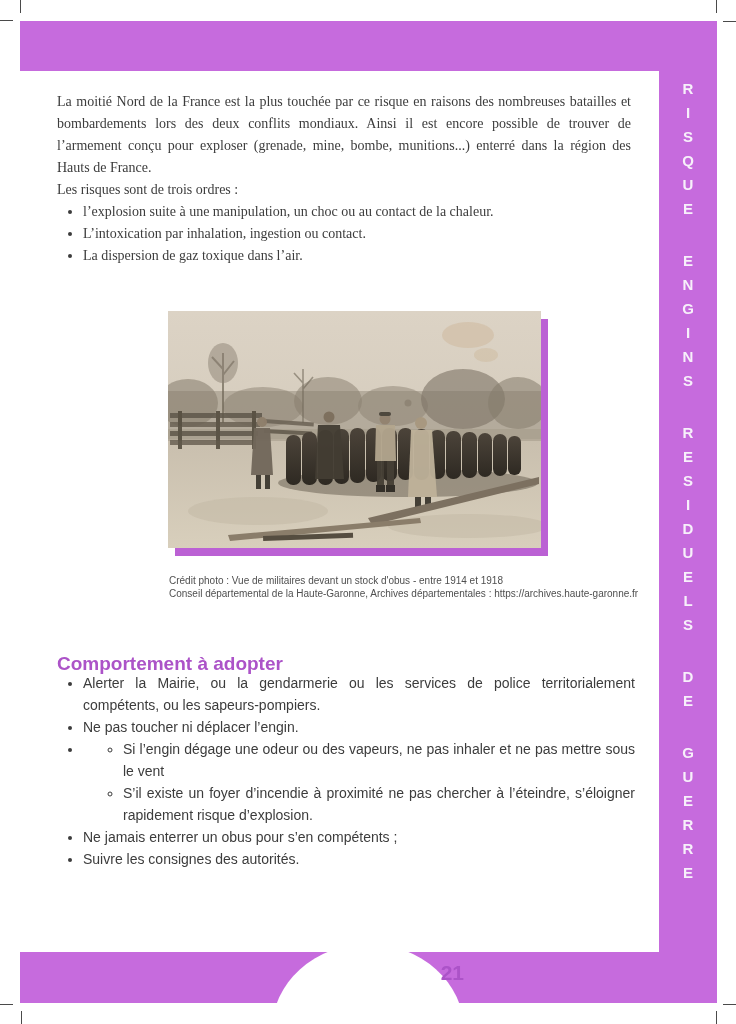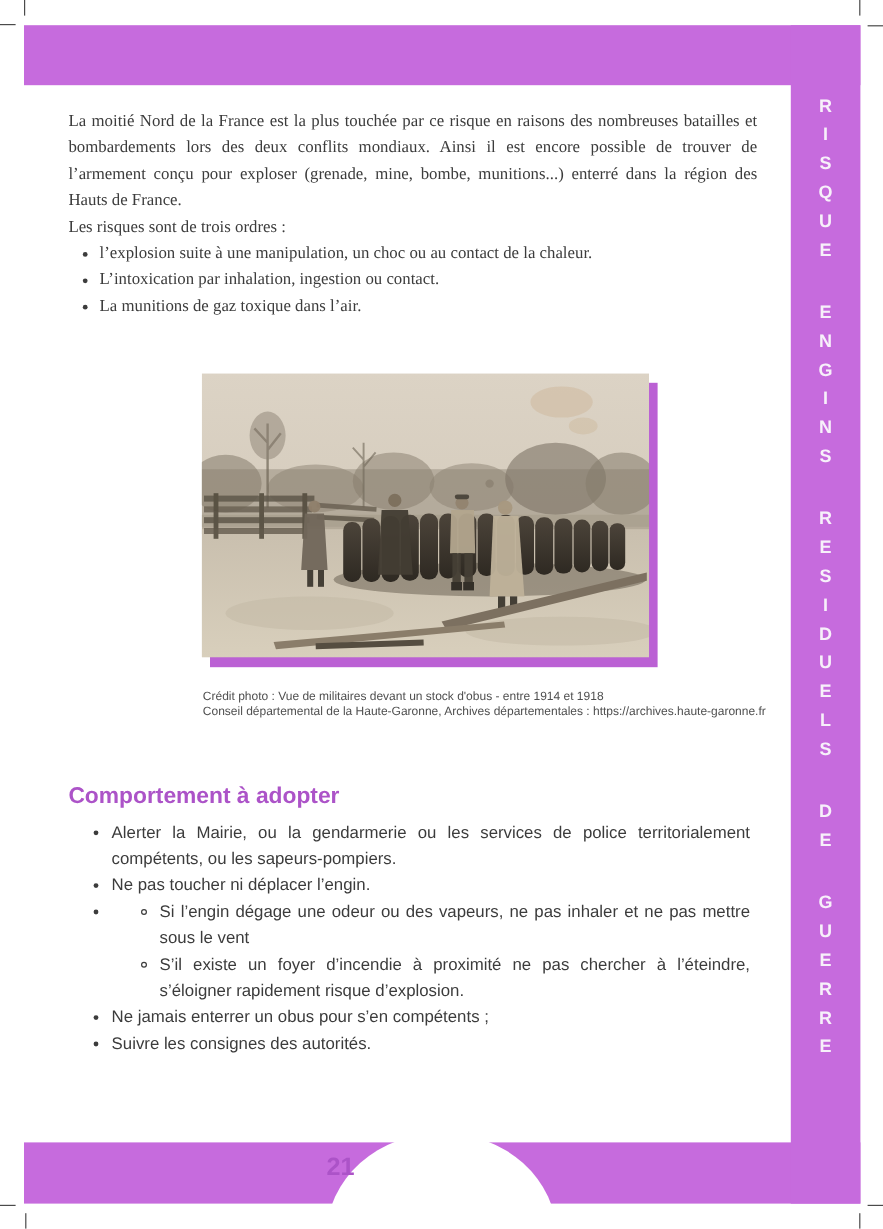--- a/index.html
+++ b/index.html
@@ -53,33 +53,33 @@
 
   
   .section-heading {
     position: absolute; left: 57px; top: 637px;
     font-size: 19px; font-weight: bold; color: var(--accent-dark);
   }
   .behavior {
     position: absolute; left: 57px; top: 672px; width: 578px;
     font-size: 14px; line-height: 22px;
   }
-  ul.main-list { margin: 10px; padding-left: 26px; list-style: disc; }
+  ul.main-list { margin: 0; padding-left: 26px; list-style: disc; }
   ul.main-list > li { text-align: justify; }
   ul.sub-list { margin: 0; padding-left: 40px; list-style: circle; }
   ul.sub-list > li { text-align: justify; }
 
   
   .dome {
     position: absolute; left: 272px; top: 944px; width: 192px; height: 172px;
     background: #ffffff; border-radius: 50%;
   }
   .page-num {
     position: absolute; left: 272px; top: 961px; width: 192px;
-    text-align: left; font-size: 21px; font-weight: bold;
+    text-align: right; font-size: 21px; font-weight: bold;
     color: var(--accent-dark);
   }
 </style>
 </head>
 <body style="--accent: #c66bdd; --accent-dark: #ac53c8; --shadow: #bb61d4; --text: #3c3c3c;">
 
 <div class="crop v" style="left:20px; top:0;"></div>
 <div class="crop h" style="left:0; top:20px;"></div>
 <div class="crop v" style="left:716px; top:0;"></div>
 <div class="crop h" style="left:723px; top:21px;"></div>
@@ -126,21 +126,21 @@
     <span class="sb-letter">R</span>
     <span class="sb-letter">E</span>
   </div>
 
 <div class="intro">
   <p>La moitié Nord de la France est la plus touchée par ce risque en raisons des nombreuses batailles et bombardements lors des deux conflits mondiaux. Ainsi il est encore possible de trouver de l’armement conçu pour exploser (grenade, mine, bombe, munitions...) enterré dans la région des Hauts de France.</p>
   <p class="risks-lead">Les risques sont de trois ordres :</p>
   <ul class="risk-list">
     <li>l’explosion suite à une manipulation, un choc ou au contact de la chaleur.</li>
     <li>L’intoxication par inhalation, ingestion ou contact.</li>
-    <li>La munitions de gaz toxique dans l’air.</li>
+    <li>La dispersion de gaz toxique dans l’air.</li>
   </ul>
 </div>
 
 <div class="photo-shadow"></div>
 <div class="photo-frame">
   <svg width="373" height="237" viewBox="0 0 373 237" xmlns="http://www.w3.org/2000/svg">
     <defs>
       <linearGradient id="sky" x1="0" y1="0" x2="0" y2="1">
         <stop offset="0" stop-color="#dcd3c5"></stop>
         <stop offset="1" stop-color="#cfc6b6"></stop>

